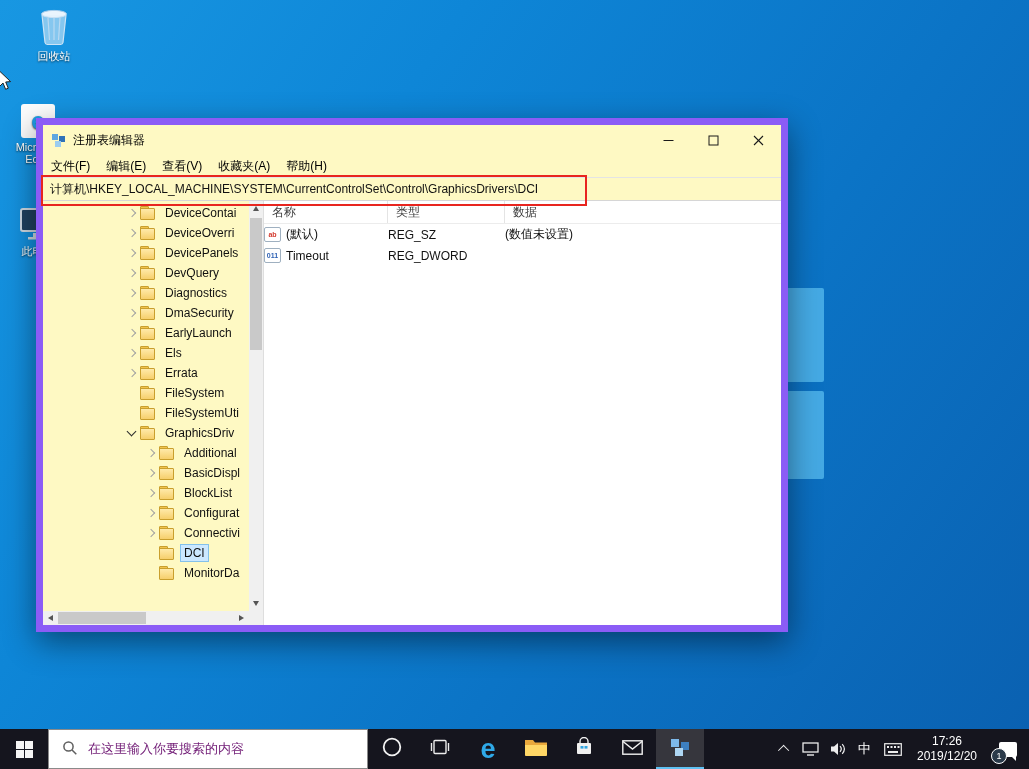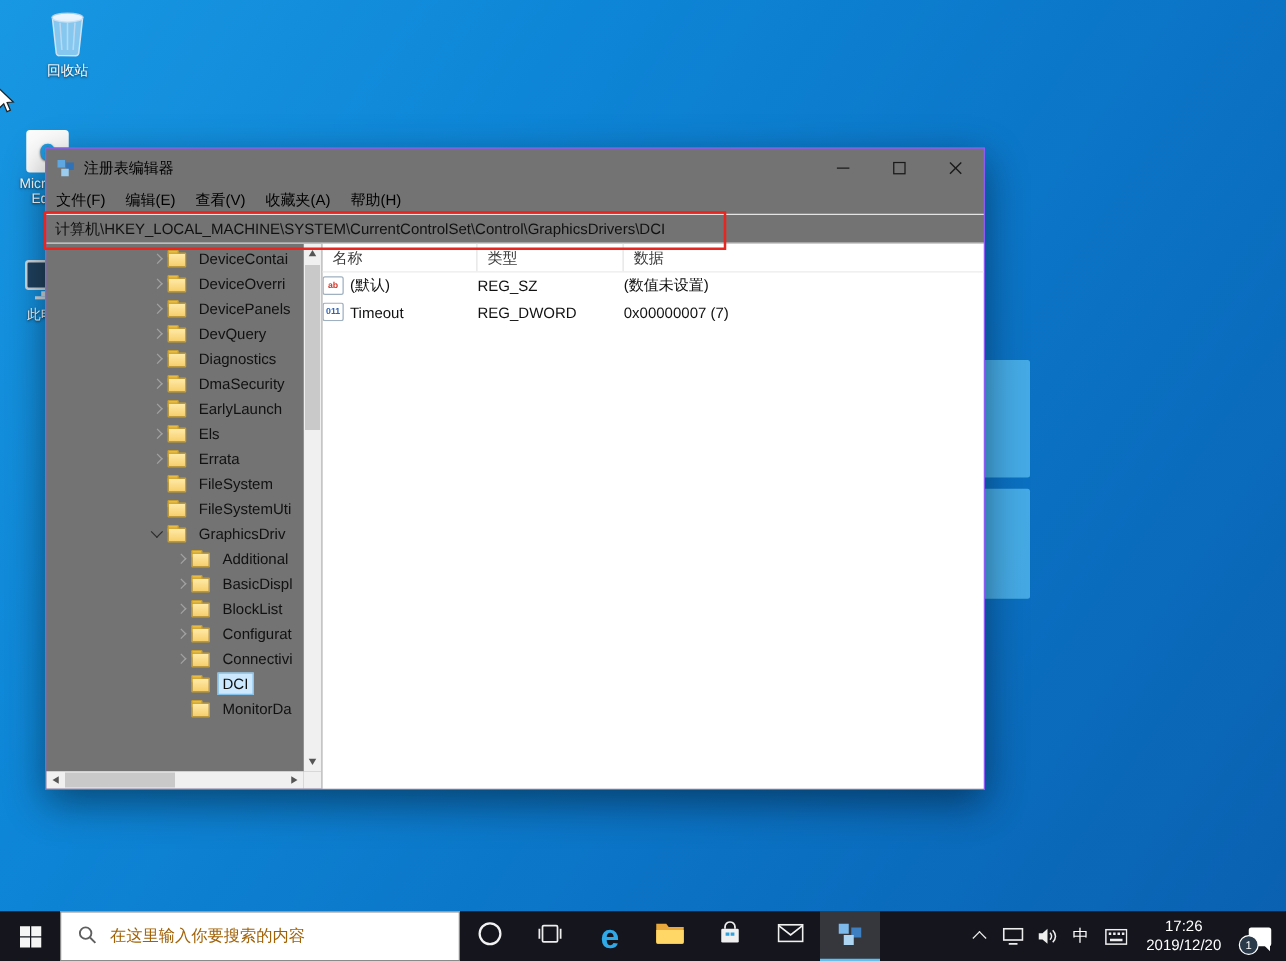--- a/index.html
+++ b/index.html
@@ -10,22 +10,22 @@
   
   .logo-pane{position:absolute;background:rgba(90,190,240,.75);border-radius:2px;}
   .desk-icon{position:absolute;width:64px;text-align:center;color:#fff;font-size:11px;
     text-shadow:0 1px 2px rgba(0,0,0,.75);z-index:1;}
   .desk-icon .dico{display:flex;justify-content:center;margin-bottom:3px;}
   .tile{width:34px;height:34px;background:#fdfdfd;border-radius:3px;display:flex;
     align-items:center;justify-content:center;font-weight:bold;color:#1e9de6;font-size:24px;}
   .cursor{position:absolute;left:-2px;top:70px;z-index:40;}
 
   
-  .window{position:absolute;left:36px;top:118px;width:752px;height:514px;background:#737373;
-    border:1px solid #8b5cf6;box-sizing:border-box;z-index:10;
+  .window{position:absolute;left:36px;top:118px;width:752px;height:514px;background:#fef9c3;
+    border:7px solid #8b5cf6;box-sizing:border-box;z-index:10;
     box-shadow:0 10px 30px rgba(0,0,0,.45);font-size:12px;color:#111;}
   .titlebar{height:30px;display:flex;align-items:center;}
   .titlebar .appico{margin:0 6px 0 8px;display:flex;}
   .title-text{flex:1;font-size:12px;color:#000;}
   .wbtn{width:45px;height:30px;display:flex;align-items:center;justify-content:center;}
   .menubar{height:22px;display:flex;align-items:center;}
   .menu-item{padding:0 8px;height:100%;display:flex;align-items:center;color:#000;}
   .addrbar{height:24px;box-sizing:border-box;border-top:1px solid #e4e4e4;
     border-bottom:1px solid #d6d6d6;display:flex;align-items:center;padding-left:7px;
     font-size:12px;white-space:nowrap;overflow:hidden;}
@@ -86,21 +86,21 @@
   .vicon.dw{color:#2f62b5;}
 
   
   .taskbar{position:absolute;left:0;bottom:0;width:1029px;height:40px;background:#15151e;
     display:flex;align-items:center;z-index:30;}
   .tbtn{width:48px;height:40px;display:flex;align-items:center;justify-content:center;
     position:relative;}
   .tbtn.active{background:rgba(255,255,255,.14);box-shadow:inset 0 -2px 0 #5fc1f2;}
   .searchbox{width:320px;height:40px;background:#fff;border:1px solid #8a8a8a;
     box-sizing:border-box;display:flex;align-items:center;gap:10px;padding-left:13px;
-    color:#a16207;font-size:13px;white-space:nowrap;overflow:hidden;}
+    color:#701a75;font-size:13px;white-space:nowrap;overflow:hidden;}
   .edge-e{font-size:27px;font-weight:bold;color:#2fa9e8;line-height:1;}
   .spacer{flex:1;}
   .tray{display:flex;align-items:center;height:40px;color:#fff;}
   .tray-item{height:40px;display:flex;align-items:center;justify-content:center;}
   .chev-up{width:7px;height:7px;border-top:1.6px solid #eee;border-left:1.6px solid #eee;
     transform:rotate(45deg) translateY(2px);}
   .ime{font-size:13px;}
   .clock{width:80px;text-align:center;font-size:12px;line-height:15px;}
   .notif-shape{width:18px;height:15px;background:#fff;border-radius:2px;position:relative;}
   .notif-shape::after{content:"";position:absolute;right:1px;bottom:-4px;width:0;height:0;
@@ -321,21 +321,20 @@
         </div>
         <div class="lcell c1">REG_SZ</div>
         <div class="lcell c2">(数值未设置)</div>
       </div>
       <div class="lrow">
         <div class="lcell c0">
           <span class="vicon dw">011</span>
           <span>Timeout</span>
         </div>
         <div class="lcell c1">REG_DWORD</div>
-        <div class="lcell c2">0x00000007 (7)</div>
       </div>
     </div>
   </div>
 </div>
 
 <div class="taskbar">
   <div class="tbtn">
     <span class="winlogo">
       <span></span>
         <span></span>

